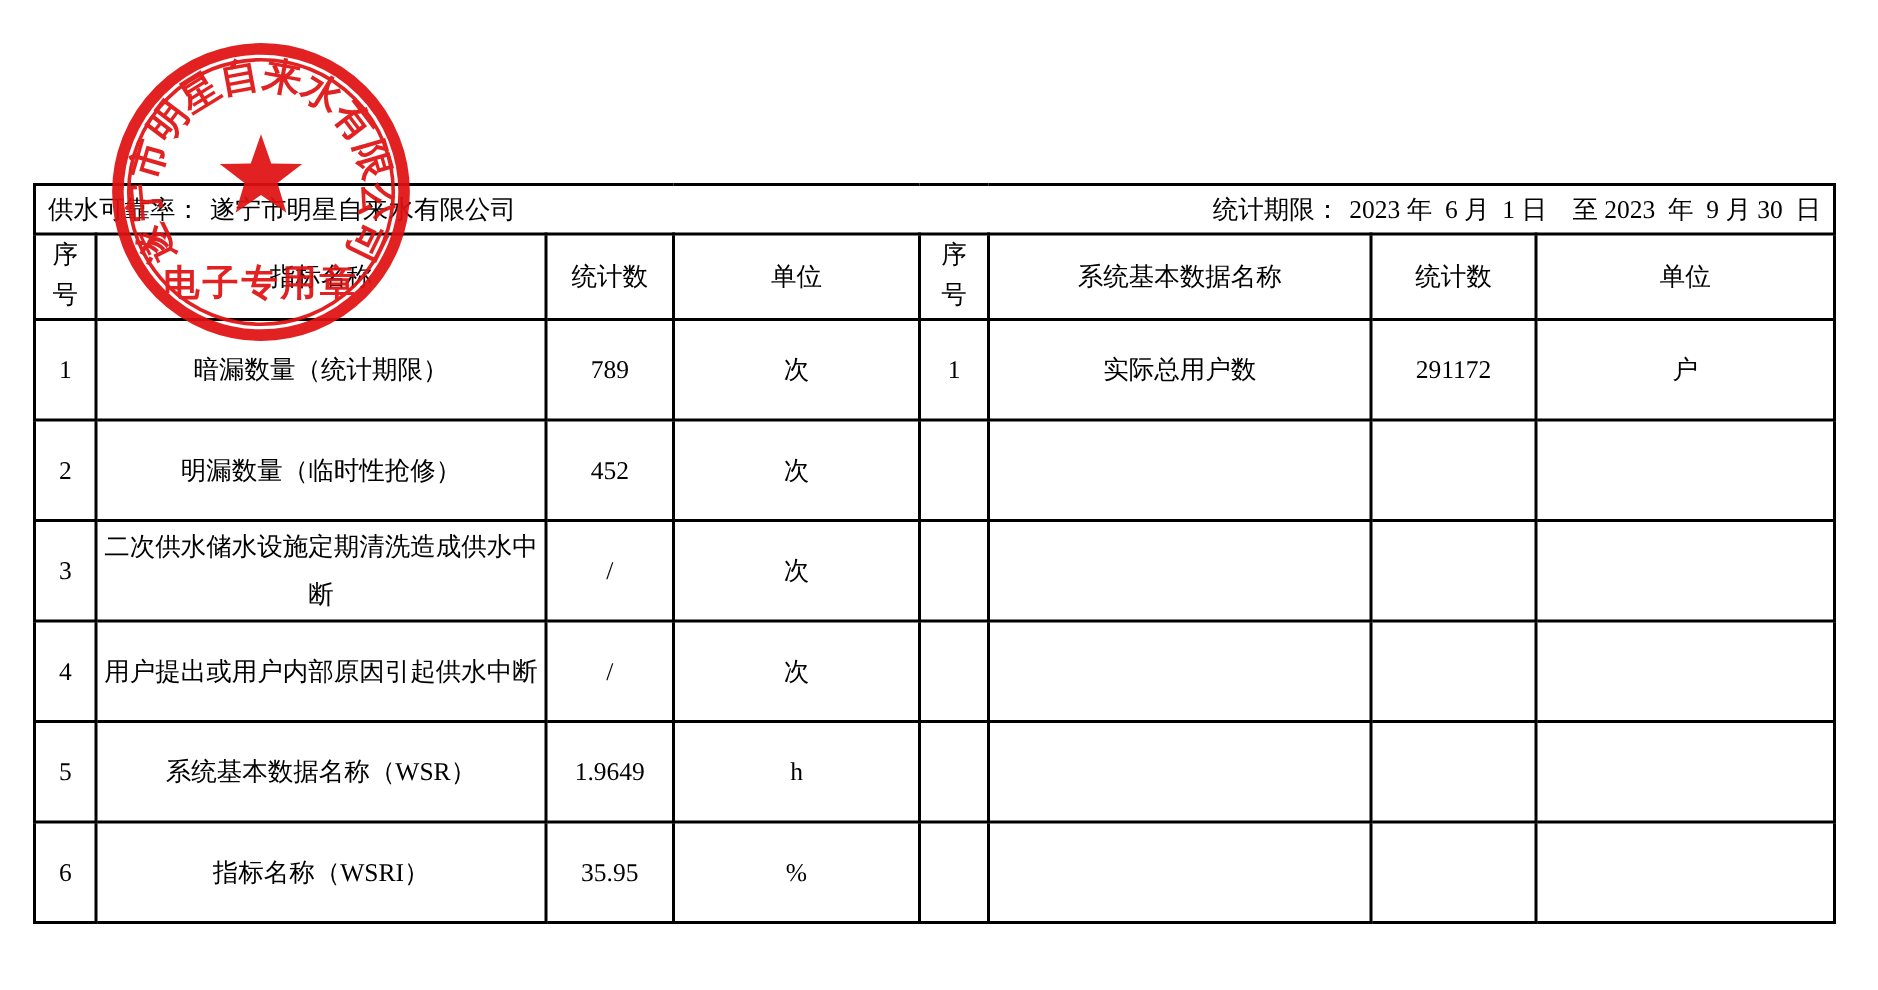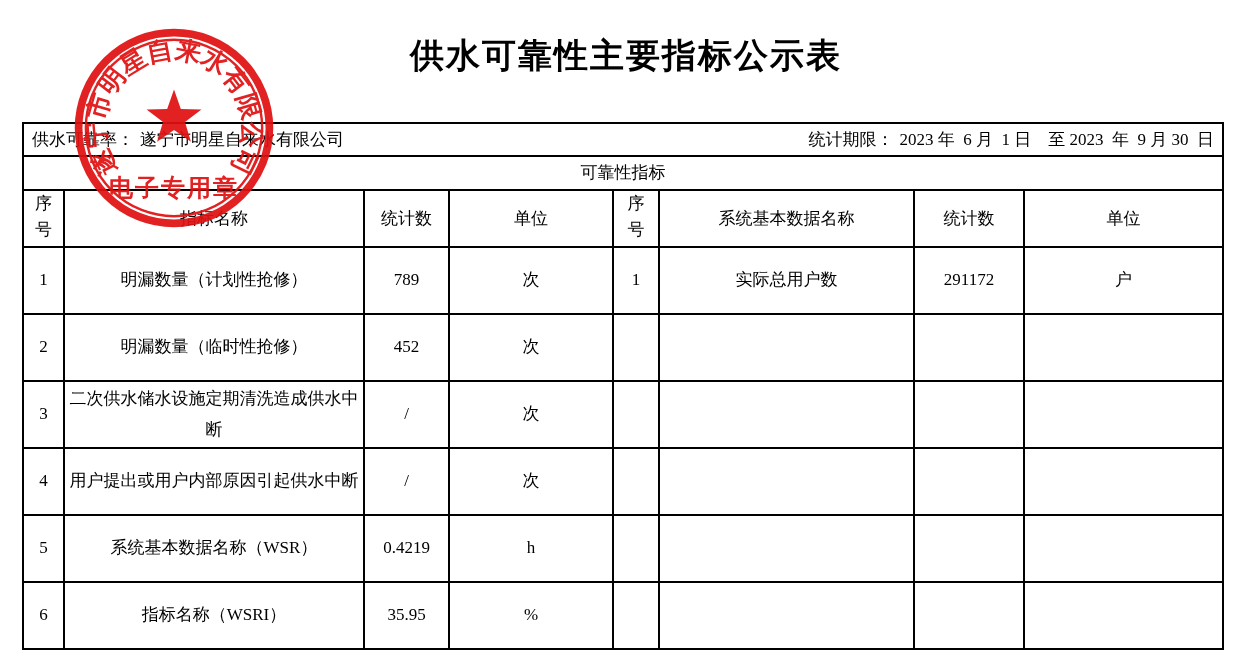--- a/index.html
+++ b/index.html
@@ -30,21 +30,20 @@
   .vwrap{display:inline-block;width:1.15em;line-height:1.55;}
   
   .stamp{position:absolute;left:68px;top:22px;width:212px;height:212px;opacity:.93;pointer-events:none;}
   .stamp text{font-family:"Liberation Serif","DejaVu Serif",serif;font-weight:bold;}
 </style>
 </head>
 <body>
 
 <div class="page">
 
-  <h1 class="title">供水可靠性主要指标公示表</h1>
 
   <table class="main">
     <colgroup>
       <col style="width:41px">
         <col style="width:300px">
         <col style="width:85px">
         <col style="width:164px">
       <col style="width:46px">
         <col style="width:255px">
         <col style="width:110px">
@@ -52,37 +51,34 @@
     </colgroup>
     <tbody>
       <tr class="info-row">
         <td colspan="8">
           <div class="info-flex">
             <span class="pre"><span class="lbl">供水可靠率：</span><span>遂宁市明星自来水有限公司</span></span>
             <span class="pre"><span class="lbl">统计期限：</span><span class="pre">2023 年  6 月  1 日    至 2023  年  9 月 30  日</span></span>
           </div>
         </td>
       </tr>
-      <tr class="section-row">
-        <td colspan="8">可靠性指标</td>
-      </tr>
       <tr class="head-row">
         <th><span class="vwrap">序号</span></th>
         <th>指标名称</th>
         <th>统计数</th>
         <th>单位</th>
         <th><span class="vwrap">序号</span></th>
         <th>系统基本数据名称</th>
         <th>统计数</th>
         <th>单位</th>
       </tr>
 
       <tr class="data-row">
         <td>1</td>
-        <td class="ind">明漏数量（计划性抢修）</td>
+        <td class="ind">暗漏数量（统计期限）</td>
         <td>789</td>
         <td>次</td>
         <td>1</td>
         <td>实际总用户数</td>
         <td>291172</td>
         <td>户</td>
       </tr>
       <tr class="data-row">
         <td>2</td>
         <td class="ind">明漏数量（临时性抢修）</td>
@@ -109,21 +105,21 @@
         <td>/</td>
         <td>次</td>
         <td></td>
         <td></td>
         <td></td>
         <td></td>
       </tr>
       <tr class="data-row">
         <td>5</td>
         <td class="ind">系统基本数据名称（WSR）</td>
-        <td>0.4219</td>
+        <td>1.9649</td>
         <td>h</td>
         <td></td>
         <td></td>
         <td></td>
         <td></td>
       </tr>
       <tr class="data-row">
         <td>6</td>
         <td class="ind">指标名称（WSRI）</td>
         <td>35.95</td>

